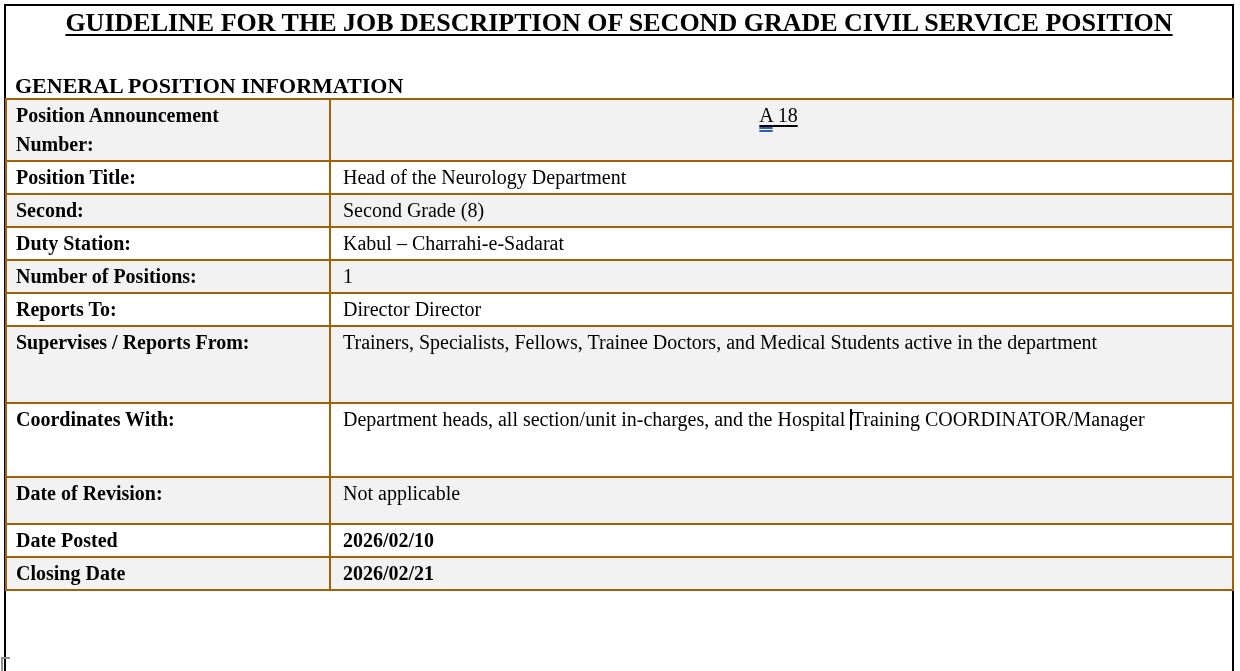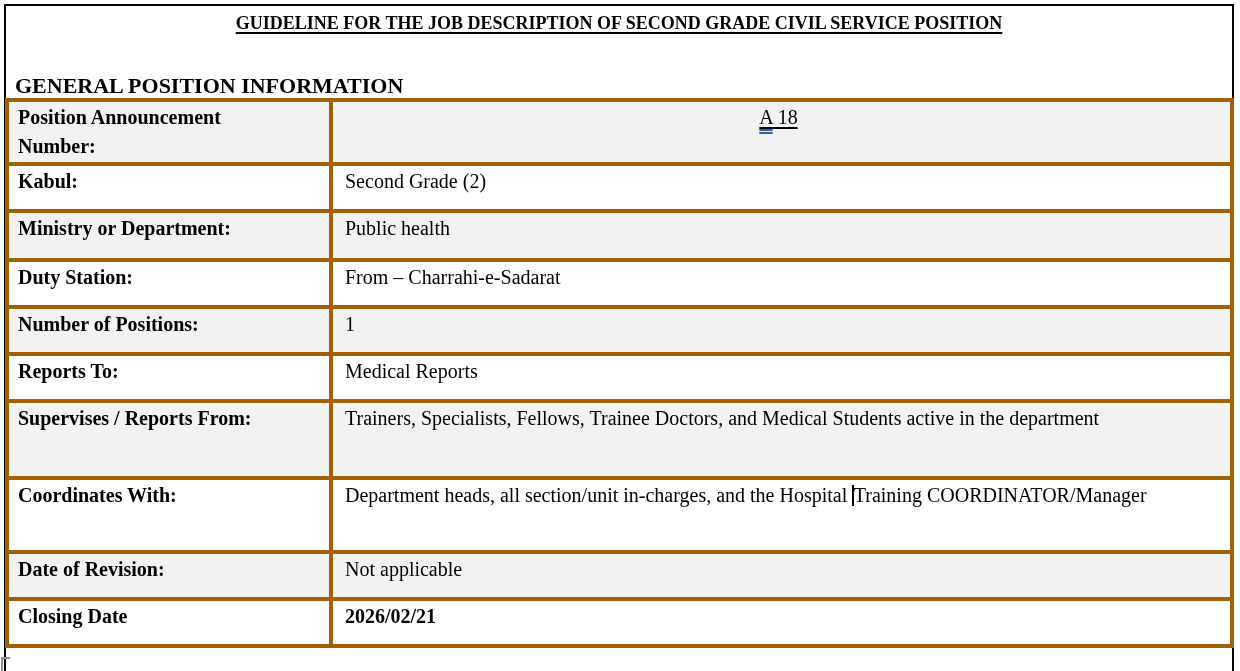--- a/index.html
+++ b/index.html
@@ -19,21 +19,21 @@
     top: 4px;
     width: 1230px;
     height: 700px;
     border: 2px solid #000;
     box-sizing: border-box;
   }
   .doc-title {
     margin-top: 3px;
     text-align: center;
     font-weight: bold;
-    font-size: 18px;
+    font-size: 26px;
     line-height: 28px;
     text-decoration: underline;
     text-decoration-thickness: 2px;
     text-underline-offset: 3px;
   }
   .section-heading {
     margin-top: 35px;
     margin-left: 9px;
     font-weight: bold;
     font-size: 22px;
@@ -41,33 +41,33 @@
   }
   table.info-table {
     position: absolute;
     left: 5px;
     top: 98px;
     width: 1229px;
     border-collapse: collapse;
     table-layout: fixed;
   }
   table.info-table td {
-    border: 4px solid #a16207;
+    border: 2px solid #a16207;
     vertical-align: top;
     font-size: 20px;
     line-height: 29px;
     box-sizing: border-box;
   }
   td.lbl {
     width: 324px;
     font-weight: bold;
     padding: 1px 4px 1px 9px;
   }
   td.val {
-    padding: 1px 18px 13px 12px;
+    padding: 1px 18px 1px 12px;
   }
   
   table.info-table tr:nth-child(odd) td { background: #f2f2f2; }
   table.info-table tr:nth-child(even) td { background: #ffffff; }
 
   
   .r0 td  { height: 60px; }
   .r1 td  { height: 32px; }
   .r2 td  { height: 33px; }
   .r3 td  { height: 49px; }
@@ -125,54 +125,58 @@
 </div>
 
 <table class="info-table">
   <tbody>
       <tr class="r0">
     <td class="lbl">
           <span class="narrow">Position Announcement Number:</span>
         </td>
     <td class="val center"><span class="u"><span class="grammar">A</span><span> 18</span></span></td>
   </tr>
+  <tr class="r1">
+    <td class="lbl"><span>Position Title:</span></td>
+    <td class="val"><span>Head of the Neurology Department</span></td>
+  </tr>
   <tr class="r2">
-    <td class="lbl"><span>Kabul:</span></td>
-    <td class="val"><span>Second Grade (2)</span></td>
-  </tr>
-  <tr class="r3">
-    <td class="lbl"><span>Ministry or Department:</span></td>
-    <td class="val"><span>Public health</span></td>
+    <td class="lbl"><span>Second:</span></td>
+    <td class="val"><span>Second Grade (8)</span></td>
   </tr>
   <tr class="r5">
     <td class="lbl"><span>Duty Station:</span></td>
-    <td class="val"><span>From – Charrahi-e-Sadarat</span></td>
+    <td class="val"><span>Kabul – Charrahi-e-Sadarat</span></td>
   </tr>
   <tr class="r6">
     <td class="lbl"><span>Number of Positions:</span></td>
     <td class="val"><span>1</span></td>
   </tr>
   <tr class="r7">
     <td class="lbl"><span>Reports To:</span></td>
-    <td class="val"><span>Medical Reports</span></td>
+    <td class="val"><span>Director Director</span></td>
   </tr>
   <tr class="r8">
     <td class="lbl">
           <span class="narrow">Supervises / Reports From:</span>
         </td>
     <td class="val"><span>Trainers, Specialists, Fellows, Trainee Doctors, and Medical Students active in the department</span></td>
   </tr>
   <tr class="r9">
     <td class="lbl"><span>Coordinates With:</span></td>
     <td class="val"><span>Department heads, all section/unit in-charges, and the Hospital </span><span class="text-cursor"></span><span>Training COORDINATOR/Manager</span></td>
   </tr>
   <tr class="r11">
     <td class="lbl"><span>Date of Revision:</span></td>
     <td class="val"><span>Not applicable</span></td>
   </tr>
+  <tr class="r12">
+    <td class="lbl"><span>Date Posted</span></td>
+    <td class="val bold"><span>2026/02/10</span></td>
+  </tr>
   <tr class="r13">
     <td class="lbl"><span>Closing Date</span></td>
     <td class="val bold"><span>2026/02/21</span></td>
   </tr>
 </tbody>
   </table>
 
 <div class="corner-artifact"></div>
 
 </body></html>

